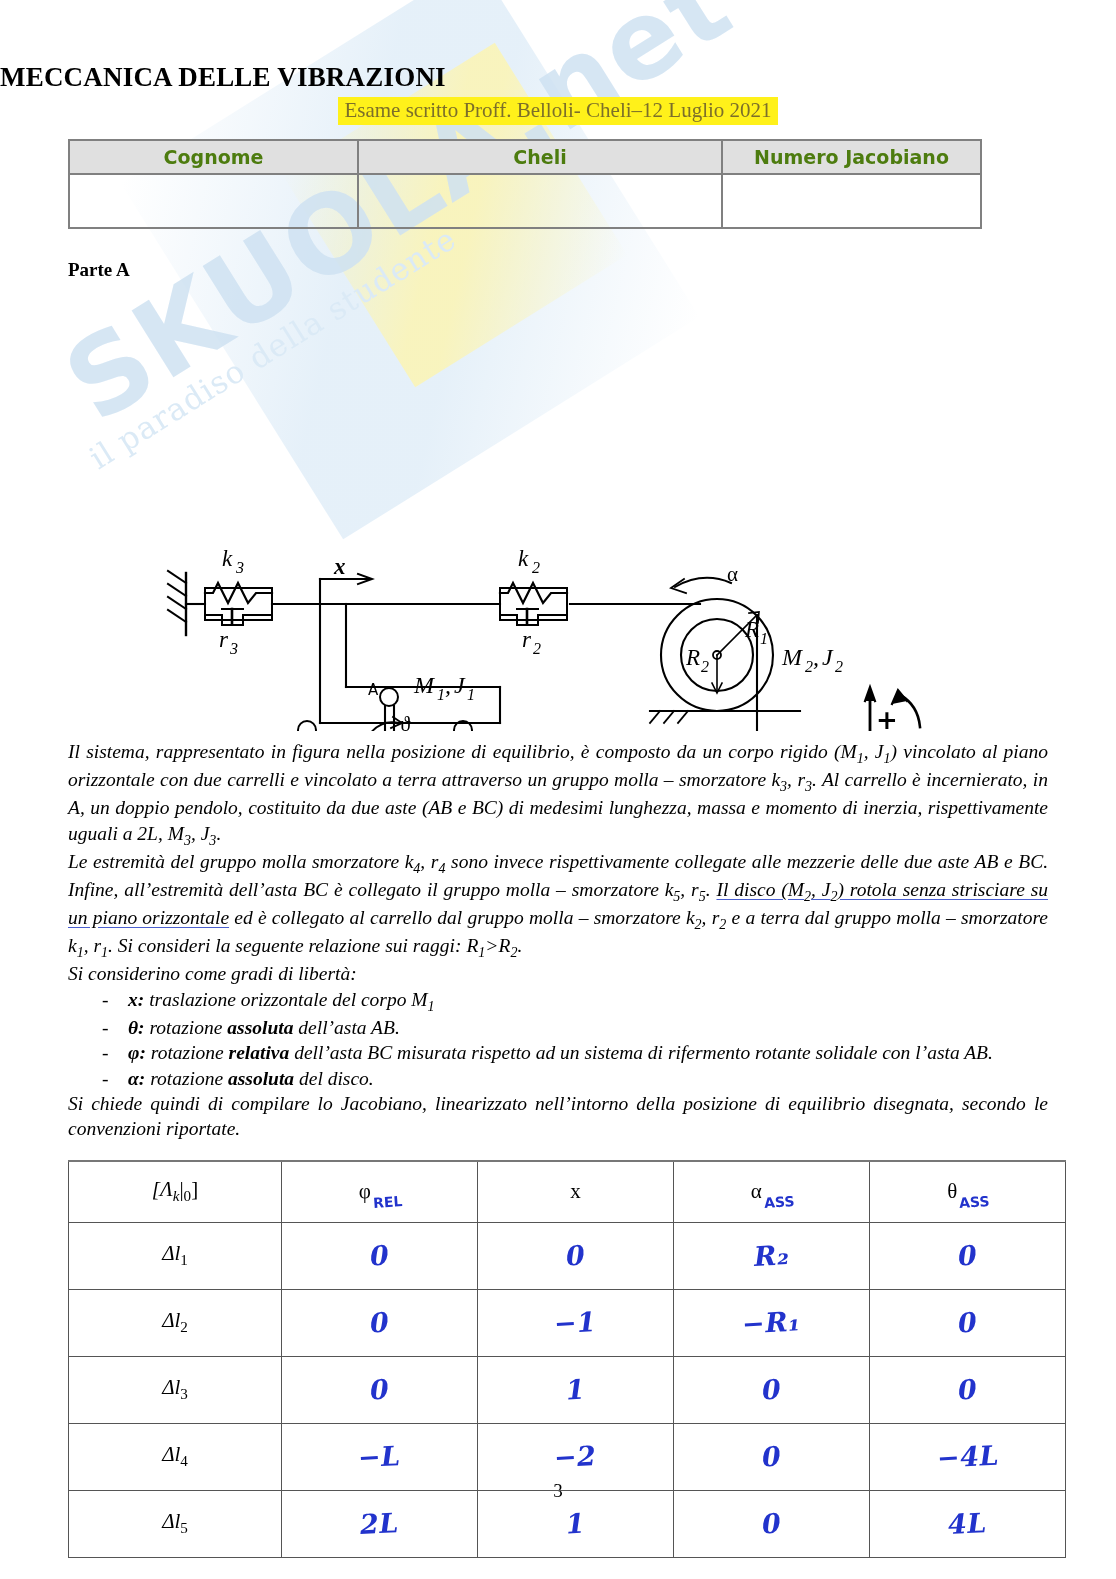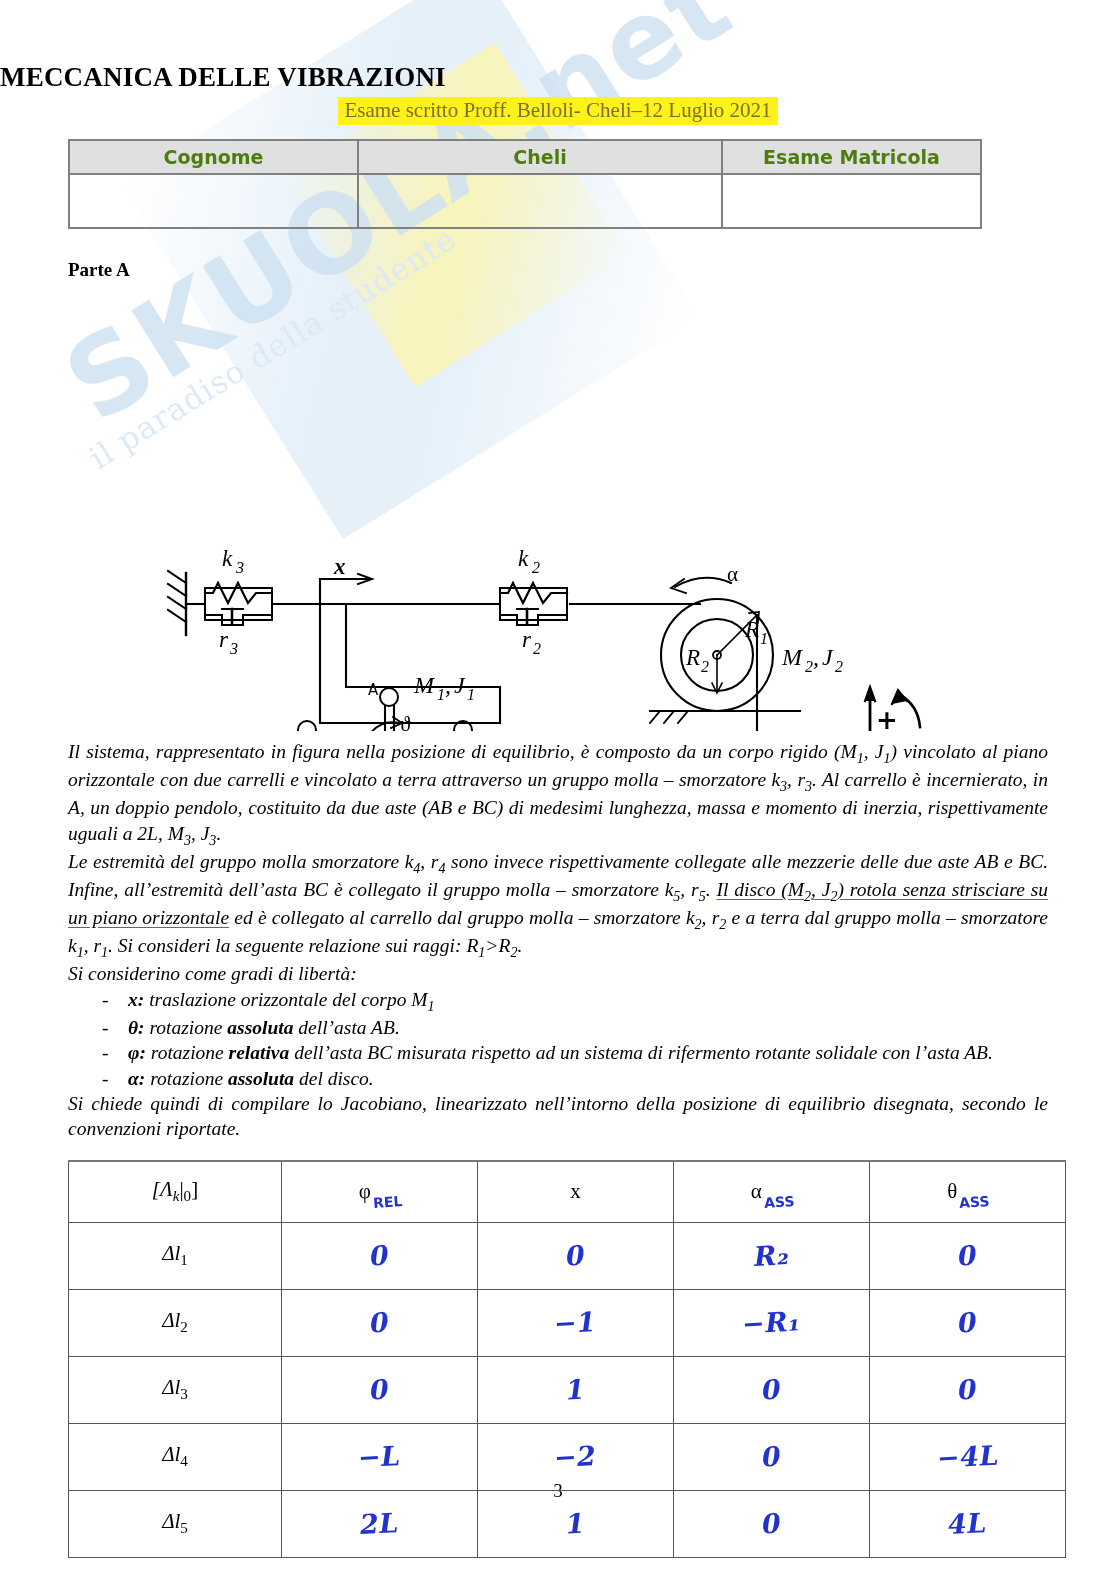--- a/index.html
+++ b/index.html
@@ -195,21 +195,21 @@
     <div class="title">MECCANICA DELLE VIBRAZIONI</div>
     <div class="subtitle-wrap">
       <span class="subtitle">Esame scritto Proff. Belloli- Cheli–12 Luglio 2021</span>
     </div>
 
     <table class="names">
       <tbody>
           <tr>
         <th class="c-cog">Cognome</th>
         <th class="c-nom">Cheli</th>
-        <th class="c-mat">Esame Matricola</th>
+        <th class="c-mat">Numero Jacobiano</th>
       </tr>
       <tr>
         <td></td>
         <td></td>
         <td></td>
       </tr>
     </tbody>
       </table>
 
     <div class="parte">Parte A</div>

